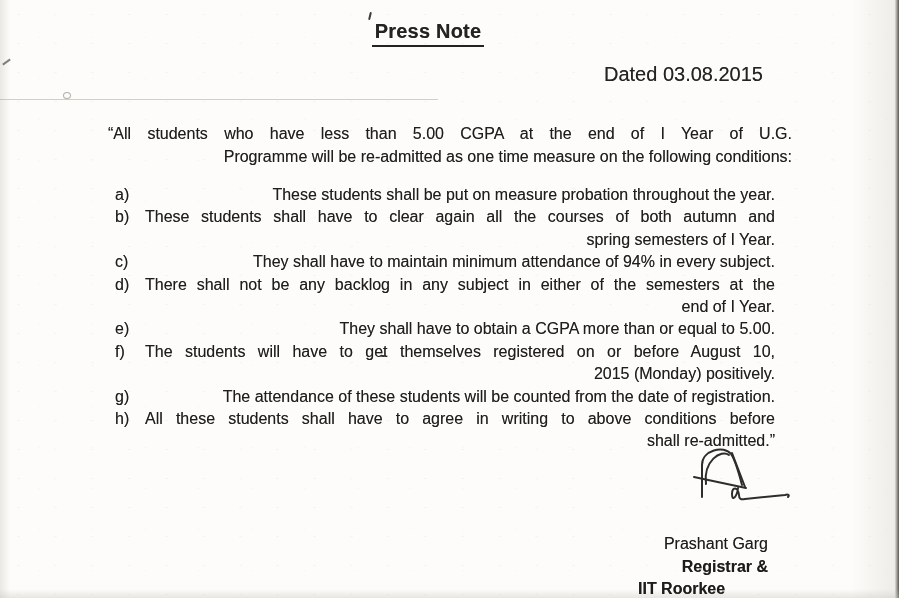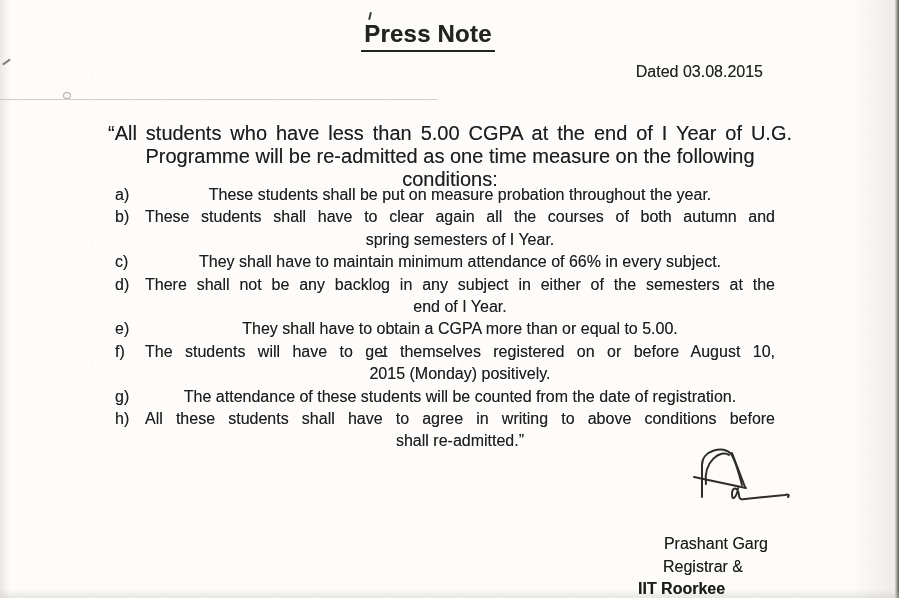--- a/index.html
+++ b/index.html
@@ -61,56 +61,56 @@
     background: #3c3c3a; border-radius: 2px; transform: rotate(14deg);
   }
 
   
   .doc-title-wrap {
     position: absolute; top: 20px; left: 0; width: 856px;
     text-align: center;
   }
   .doc-title {
     display: inline-block;
-    font-size: 24px; font-weight: 700; letter-spacing: 0.2px;
+    font-size: 20px; font-weight: 700; letter-spacing: 0.2px;
     border-bottom: 2px solid #24241f;
     padding: 0 3px 2px 3px;
     color: #232320;
   }
   .dated {
     position: absolute; top: 63px; right: 136px;
-    font-size: 16px; color: #232320;
+    font-size: 20px; color: #232320;
   }
   .intro {
     position: absolute; left: 108px; top: 122px; width: 684px;
-    font-size: 20px; line-height: 23px; color: #1e1e1e;
+    font-size: 16px; line-height: 23px; color: #1e1e1e;
   }
   .conditions {
     position: absolute; left: 115px; top: 184px; width: 660px;
     font-size: 16px; line-height: 22.4px; color: #1e1e1e;
   }
   .cond-item { display: flex; }
   .cond-label { flex: none; width: 30px; }
   .cond-text  { flex: 1; min-width: 0; }
   .jline { display: block; text-align: justify; text-align-last: justify; }
-  .nline { display: block; text-align: center; }
+  .nline { display: block; text-align: right; }
   .intro .jline, .intro .nline { white-space: normal; }
 
   .doc-text { text-shadow: 0 0 0.5px rgba(35,35,32,0.55); }
 
   
   .signature-svg {
     position: absolute; left: 688px; top: 443px; width: 108px; height: 58px;
   }
   .sig-block {
     position: absolute; left: 638px; top: 499px; width: 130px;
     font-size: 16px; line-height: 22.5px; color: #1c1c1a;
   }
   .sig-name  { text-align: right; font-weight: 400; margin-top: 34px; }
-  .sig-line-r { text-align: center; font-weight: 400; }
+  .sig-line-r { text-align: right; font-weight: 700; }
   .sig-line-l { text-align: left;  font-weight: 700; }
 </style>
 </head>
 <body>
 
 <div class="page">
 
   <div class="scan-right-shade"></div>
   <div class="scan-right-edge"></div>
   <div class="scan-left-shade"></div>
@@ -145,21 +145,21 @@
       <span class="cond-label">b)</span>
       <span class="cond-text">
         <span class="jline">These students shall have to clear again all the courses of both autumn and</span>
         <span class="nline">spring semesters of I Year.</span>
       </span>
     </div>
 
     <div class="cond-item">
       <span class="cond-label">c)</span>
       <span class="cond-text">
-          <span class="nline">They shall have to maintain minimum attendance of 66% in every subject.</span>
+          <span class="nline">They shall have to maintain minimum attendance of 94% in every subject.</span>
         </span>
     </div>
 
     <div class="cond-item">
       <span class="cond-label">d)</span>
       <span class="cond-text">
         <span class="jline">There shall not be any backlog in any subject in either of the semesters at the</span>
         <span class="nline">end of I Year.</span>
       </span>
     </div>

